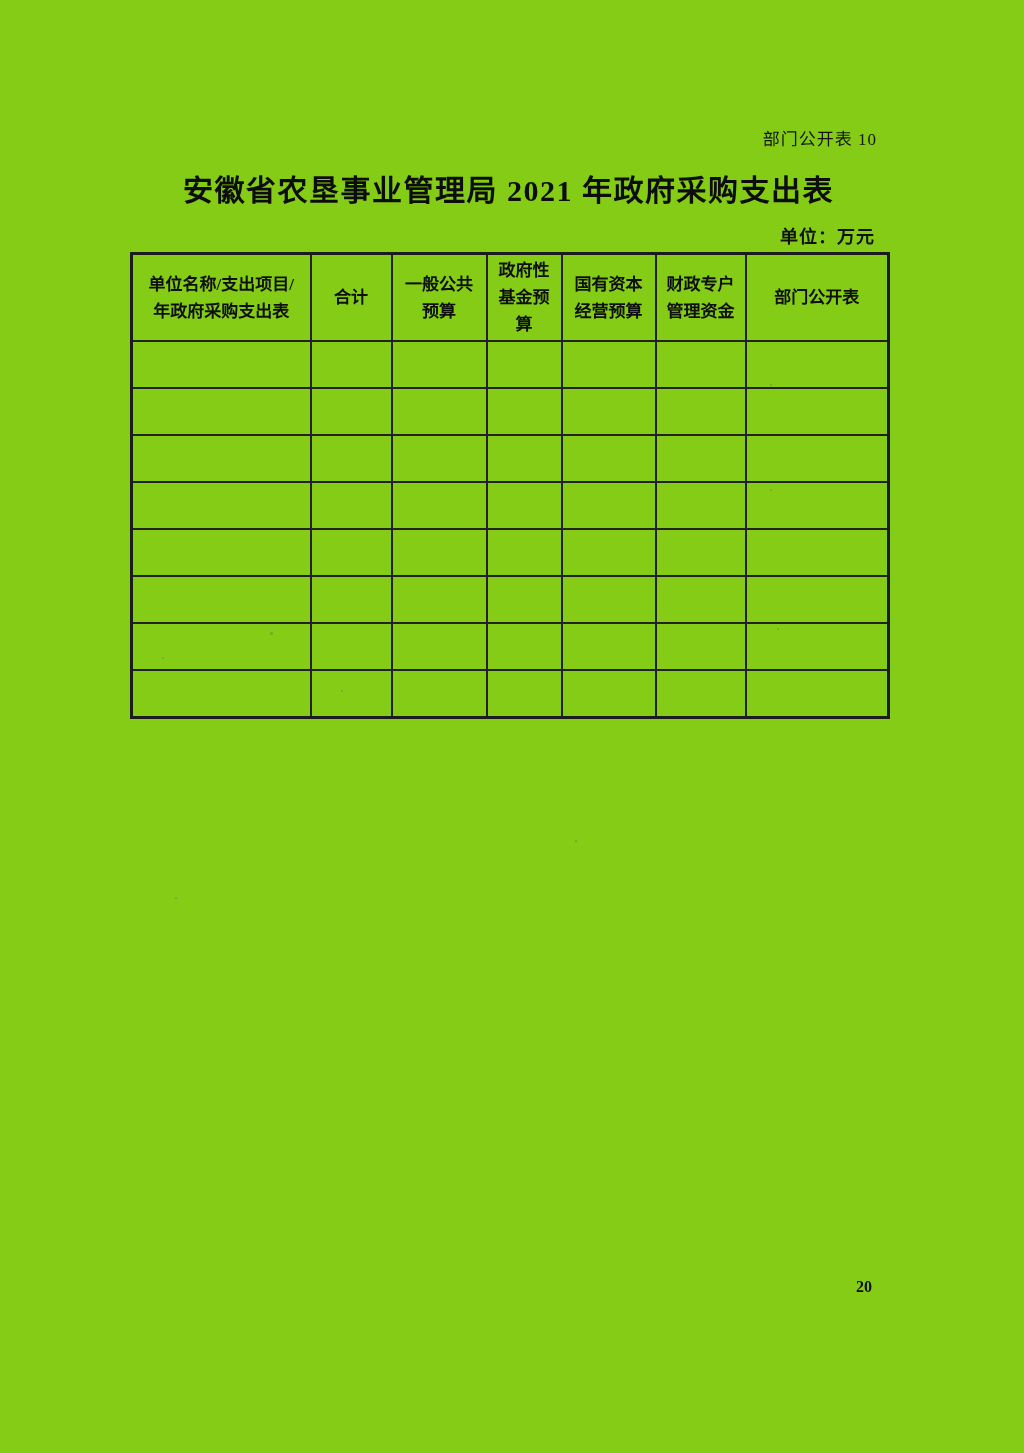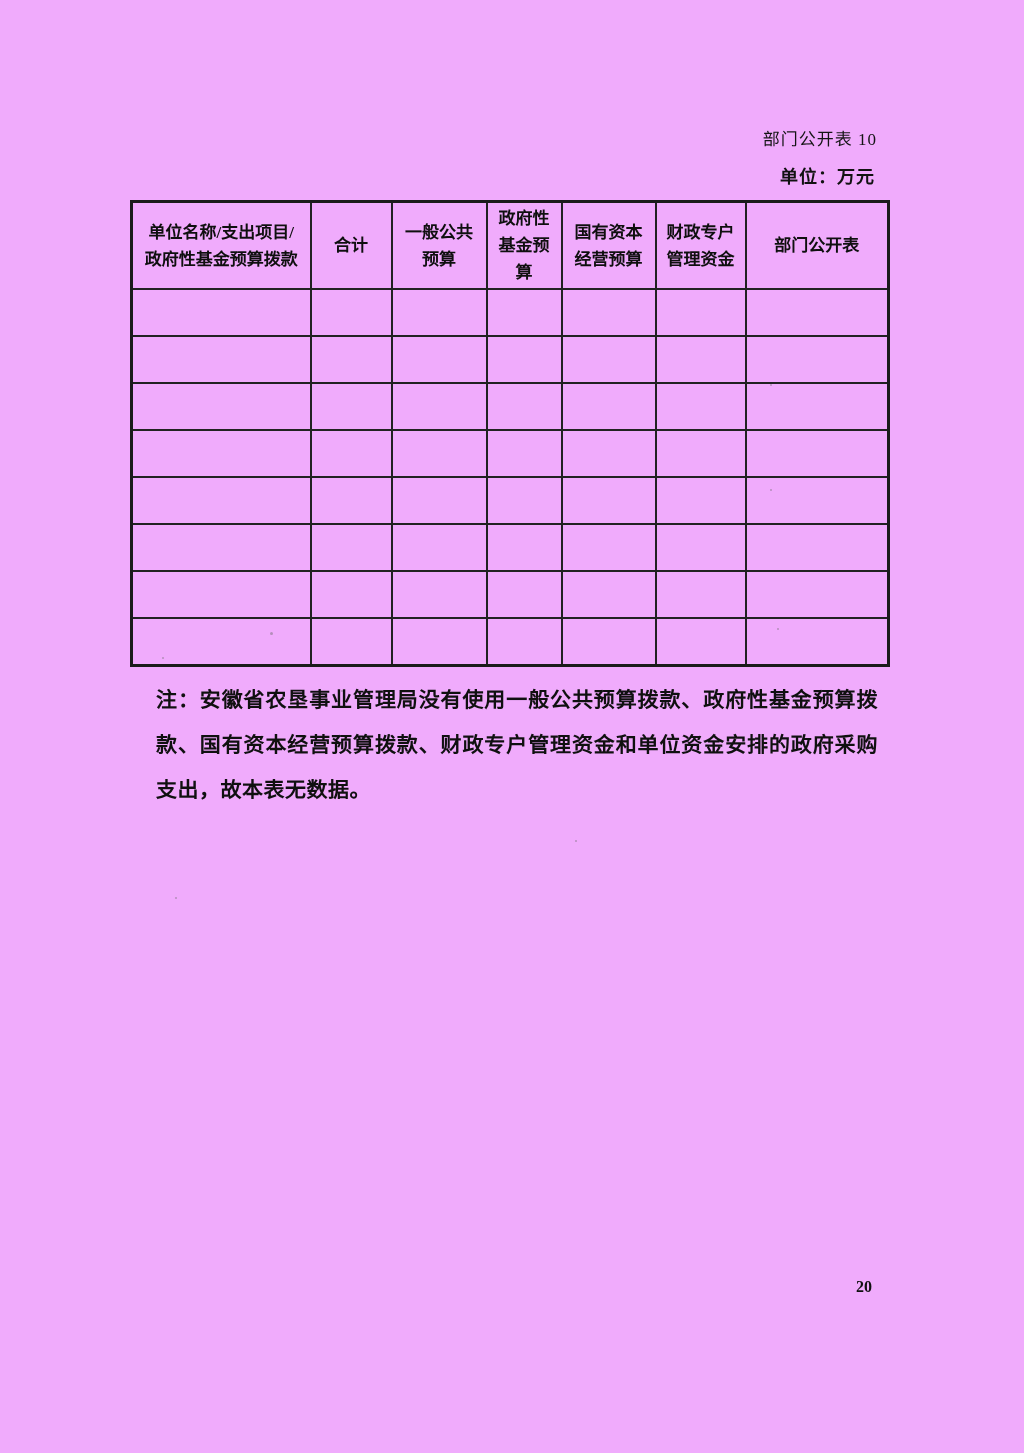--- a/index.html
+++ b/index.html
@@ -6,21 +6,21 @@
   html, body { background: #ffffff; }
   body {
     font-family: "Liberation Serif", "DejaVu Serif", serif;
     color: #161616;
     width: 1024px;
   }
   .page {
     position: relative;
     width: 1024px;
     height: 1453px;
-    background: #f0abfc;
+    background: #84cc16;
     overflow: hidden;
   }
   .content {
     position: absolute;
     left: 130px;
     top: 125px;
     width: 757px;
   }
   .doc-label {
     text-align: right;
@@ -37,21 +37,21 @@
     letter-spacing: 1.5px;
     color: #0d0d0d;
   }
   .unit-label {
     margin-top: 12px;
     text-align: right;
     font-size: 18px;
     font-weight: 700;
     letter-spacing: 1px;
     padding-right: 12px;
-    margin-bottom: 12px;
+    margin-bottom: 4px;
     color: #111;
   }
   table.procurement {
     border-collapse: collapse;
     table-layout: fixed;
     width: 757px;
     border: 3px solid #1b1b1b;
   }
   table.procurement th,
   table.procurement td {
@@ -114,37 +114,38 @@
   .s8 { left: 175px; top: 897px; width: 2px; height: 2px; }
 </style>
 </head>
 <body>
 
 <div class="page">
   <div class="content">
 
     <div class="doc-label">部门公开表 10</div>
 
+    <h1 class="title">安徽省农垦事业管理局 2021 年政府采购支出表</h1>
 
     <div class="unit-label">单位：万元</div>
 
     <table class="procurement">
       <colgroup>
         <col class="col-1">
           <col class="col-2">
           <col class="col-3">
           <col class="col-4">
         <col class="col-5">
           <col class="col-6">
           <col class="col-7">
       </colgroup>
       <thead>
         <tr>
           <th>单位名称/支出项目/
-政府性基金预算拨款</th>
+年政府采购支出表</th>
           <th>合计</th>
           <th>一般公共
 预算</th>
           <th>政府性
 基金预
 算</th>
           <th>国有资本
 经营预算</th>
           <th>财政专户
 管理资金</th>
@@ -220,21 +221,20 @@
             <td></td>
             <td></td>
             <td></td>
             <td></td>
             <td></td>
             <td></td>
           </tr>
         </tbody>
     </table>
 
-    <p class="note">注：安徽省农垦事业管理局没有使用一般公共预算拨款、政府性基金预算拨款、国有资本经营预算拨款、财政专户管理资金和单位资金安排的政府采购支出，故本表无数据。</p>
   </div>
 
   <span class="speck s1"></span>
   <span class="speck s2"></span>
   <span class="speck s3"></span>
   <span class="speck s4"></span>
   <span class="speck s5"></span>
   <span class="speck s6"></span>
   <span class="speck s7"></span>
   <span class="speck s8"></span>

